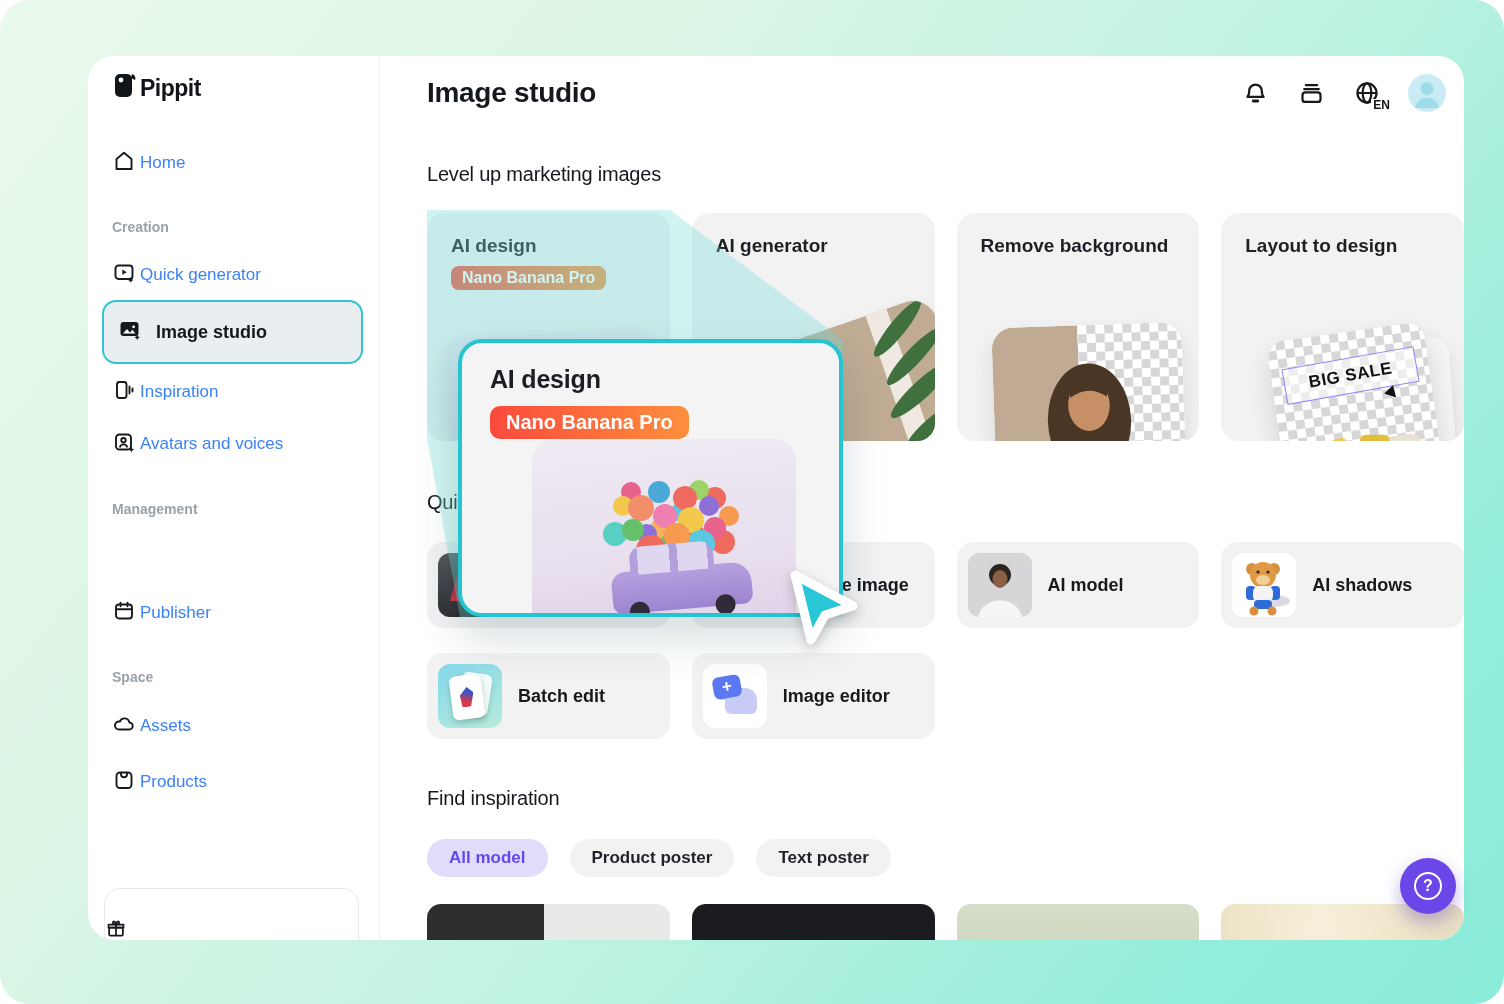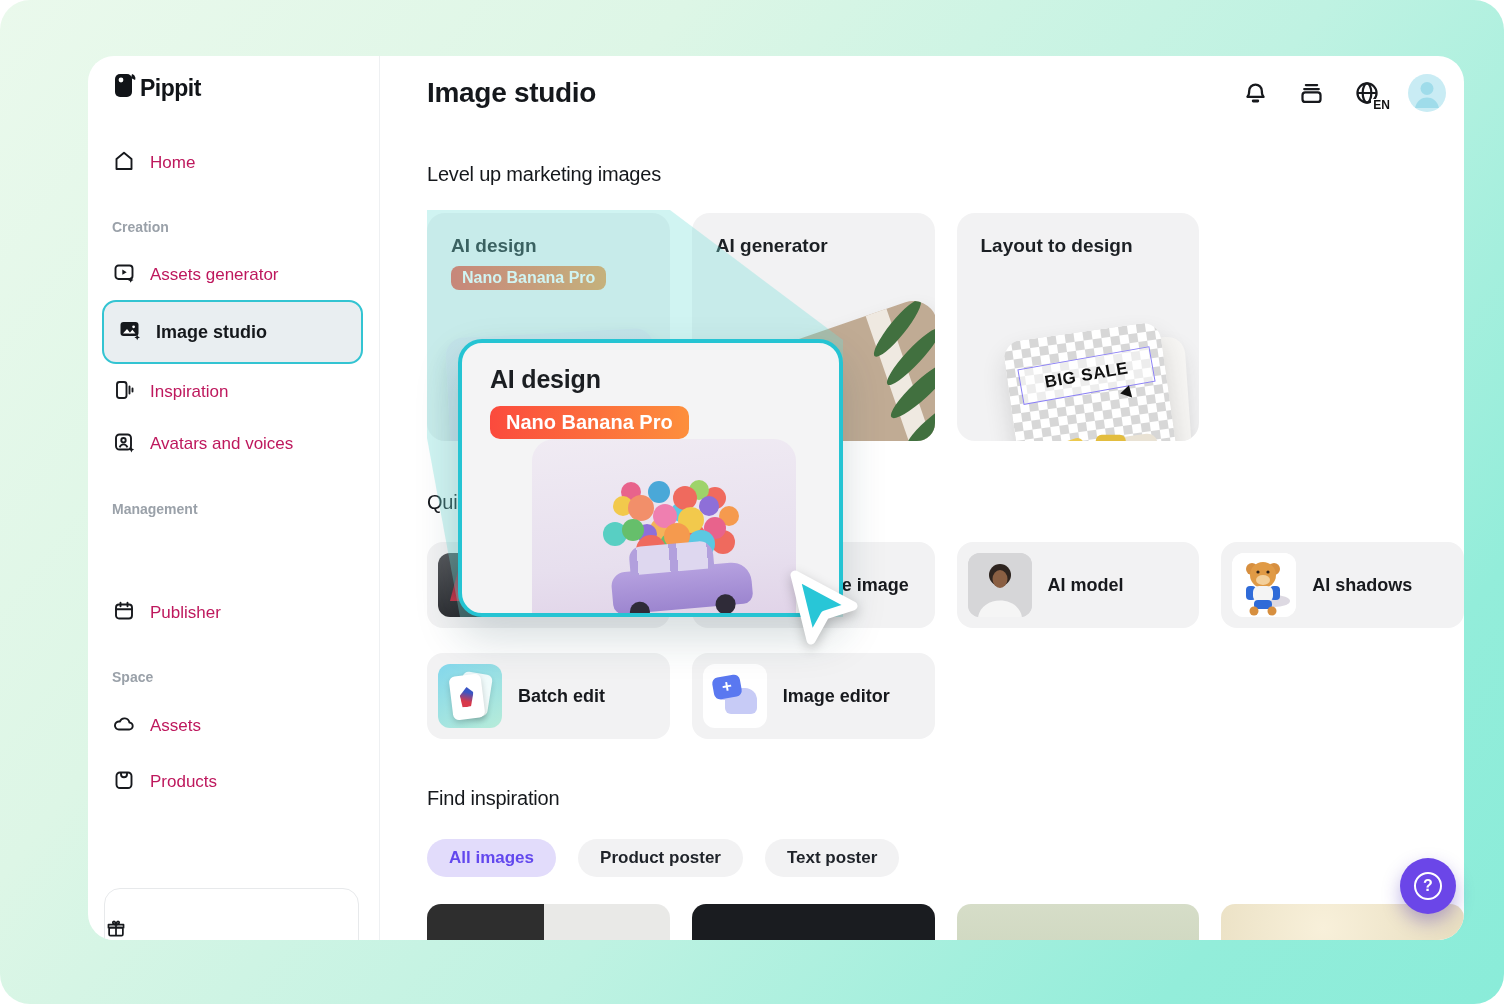--- a/index.html
+++ b/index.html
@@ -3,21 +3,21 @@
 <meta charset="utf-8">
 <style>
   html,body{margin:0;padding:0;background:transparent;}
   *{box-sizing:border-box;font-family:"Liberation Sans",sans-serif;}
   .page{position:relative;width:1504px;height:1004px;border-radius:30px;overflow:hidden;
     background:linear-gradient(128deg,#eaf9ec 0%,#ddf6e6 30%,#bff2e2 58%,#93edda 85%,#8aecd9 100%);}
   
   .window{position:absolute;left:88px;top:56px;width:1376px;height:884px;background:#fff;border-radius:26px;display:flex;overflow:hidden;z-index:1;}
   
   .sidebar{position:relative;width:292px;flex-shrink:0;border-right:1px solid #eef0f2;}
-  .side-row{position:absolute;left:24px;right:24px;height:30px;display:flex;align-items:center;gap:14px;font-size:17px;color:#be185d;cursor:default;}
+  .side-row{position:absolute;left:24px;right:24px;height:30px;display:flex;align-items:center;gap:4px;font-size:17px;color:#3b82f6;cursor:default;}
   .side-row svg{flex-shrink:0;}
   .logo-row{position:absolute;left:24px;top:16px;display:flex;align-items:center;gap:2px;}
   .logo-text{font-size:23px;font-weight:800;letter-spacing:-.5px;color:#111418;}
   .sec-label{position:absolute;left:24px;font-size:14px;color:#9aa1a9;font-weight:600;}
   .active-box{position:absolute;left:14px;right:16px;top:244px;height:64px;background:#e9eef1;border:2.5px solid #33c4d2;border-radius:14px;display:flex;align-items:center;gap:14px;padding-left:14px;font-size:18px;font-weight:700;color:#15181c;}
   .invite-box{position:absolute;left:16px;right:20px;top:832px;height:100px;border:1.5px solid #e7e9eb;border-radius:16px;display:flex;justify-content:center;align-items:flex-start;padding-top:16px;gap:10px;font-size:17px;font-weight:600;color:#17191d;background:#fff;flex-direction:column;}
   
   .main{flex:1;min-width:0;padding:17px 0 0 47px;position:relative;}
   .main-header{display:flex;justify-content:space-between;align-items:center;padding-right:18px;height:40px;}
   .page-title{font-size:28px;font-weight:800;letter-spacing:-.3px;color:#15181c;}
@@ -130,21 +130,21 @@
       <div class="sec-label" style="top:163px">Creation</div>
 
       <div class="side-row" style="top:204px">
         <span>
           <svg width="24" height="24" viewBox="0 0 24 24" fill="none" stroke="#17191d" stroke-width="1.9">
               <rect x="3.5" y="4.5" width="17" height="13.5" rx="3"></rect>
               <path d="M10.3 8.6v5.2l4.4-2.6z" fill="#17191d" stroke="none"></path>
               <path d="M18.7 16.2l.9 1.9 1.9.9-1.9.9-.9 1.9-.9-1.9-1.9-.9 1.9-.9z" fill="#17191d" stroke="none"></path>
             </svg>
         </span>
-        <span>Assets generator</span>
+        <span>Quick generator</span>
       </div>
 
       <div class="active-box">
         <span>
           <svg width="24" height="24" viewBox="0 0 24 24">
               <rect x="2.5" y="4" width="18" height="14" rx="3" fill="#15181c"></rect>
               <path d="M5 15.5l4-4.6 3.6 4.6z" fill="#fff"></path>
               <path d="M11.2 15.5l3.2-3.7 3 3.7z" fill="#fff"></path>
               <circle cx="15.6" cy="8.8" r="1.4" fill="#fff"></circle>
               <path d="M19.2 16.6l.9 1.9 1.9.9-1.9.9-.9 1.9-.9-1.9-1.9-.9 1.9-.9z" fill="#15181c"></path>
@@ -280,20 +280,34 @@
                 <ellipse cx="86" cy="96" rx="40" ry="9" transform="rotate(-24 86 96)"></ellipse>
                 <ellipse cx="92" cy="132" rx="40" ry="9" transform="rotate(-20 92 132)"></ellipse>
                 <ellipse cx="88" cy="168" rx="38" ry="9" transform="rotate(-16 88 168)"></ellipse>
                 <ellipse cx="94" cy="204" rx="36" ry="8" transform="rotate(-12 94 204)"></ellipse>
                 <ellipse cx="90" cy="236" rx="32" ry="8" transform="rotate(-8 90 236)"></ellipse>
               </g>
             </svg>
           </div>
         </div>
 
+        <div class="card">
+          <div class="card-title">Remove background</div>
+          <div class="rba">
+            <div class="rba-left"></div>
+            <div class="rba-right checker"></div>
+            <svg width="130" height="210" viewBox="0 0 100 160">
+              <ellipse cx="50" cy="62" rx="32" ry="44" fill="#4a3625"></ellipse>
+              <ellipse cx="50" cy="50" rx="16" ry="20" fill="#c78f66"></ellipse>
+              <path d="M34 34 q16 -12 32 0 l-2 10 q-14 -10 -28 0 z" fill="#4a3625"></path>
+              <path d="M14 160 C22 118 78 118 86 160 Z" fill="#b98a63"></path>
+              <path d="M30 132 l6 28 M70 132 l-6 28" stroke="#111" stroke-width="3"></path>
+            </svg>
+          </div>
+        </div>
 
         <div class="card">
           <div class="card-title">Layout to design</div>
           <div class="lda-backing"></div>
           <div class="lda checker">
             <div class="sale-box">BIG SALE</div>
             <div class="sale-cursor"></div>
             <div class="sofa">
               <div class="sofa-back"></div>
               <div class="pillow p1"></div>
@@ -368,21 +382,21 @@
           </span>
           <span class="tool-label">Image editor</span>
         </div>
         <div></div>
           <div></div>
       </div>
 
       <div class="h2 fi">Find inspiration</div>
 
       <div class="tabs">
-        <span class="chip active">All images</span>
+        <span class="chip active">All model</span>
         <span class="chip">Product poster</span>
         <span class="chip">Text poster</span>
       </div>
 
       <div class="grid4 thumbs">
         <div class="thumb t1"></div>
         <div class="thumb t2"></div>
         <div class="thumb t3"></div>
         <div class="thumb t4"></div>
       </div>

